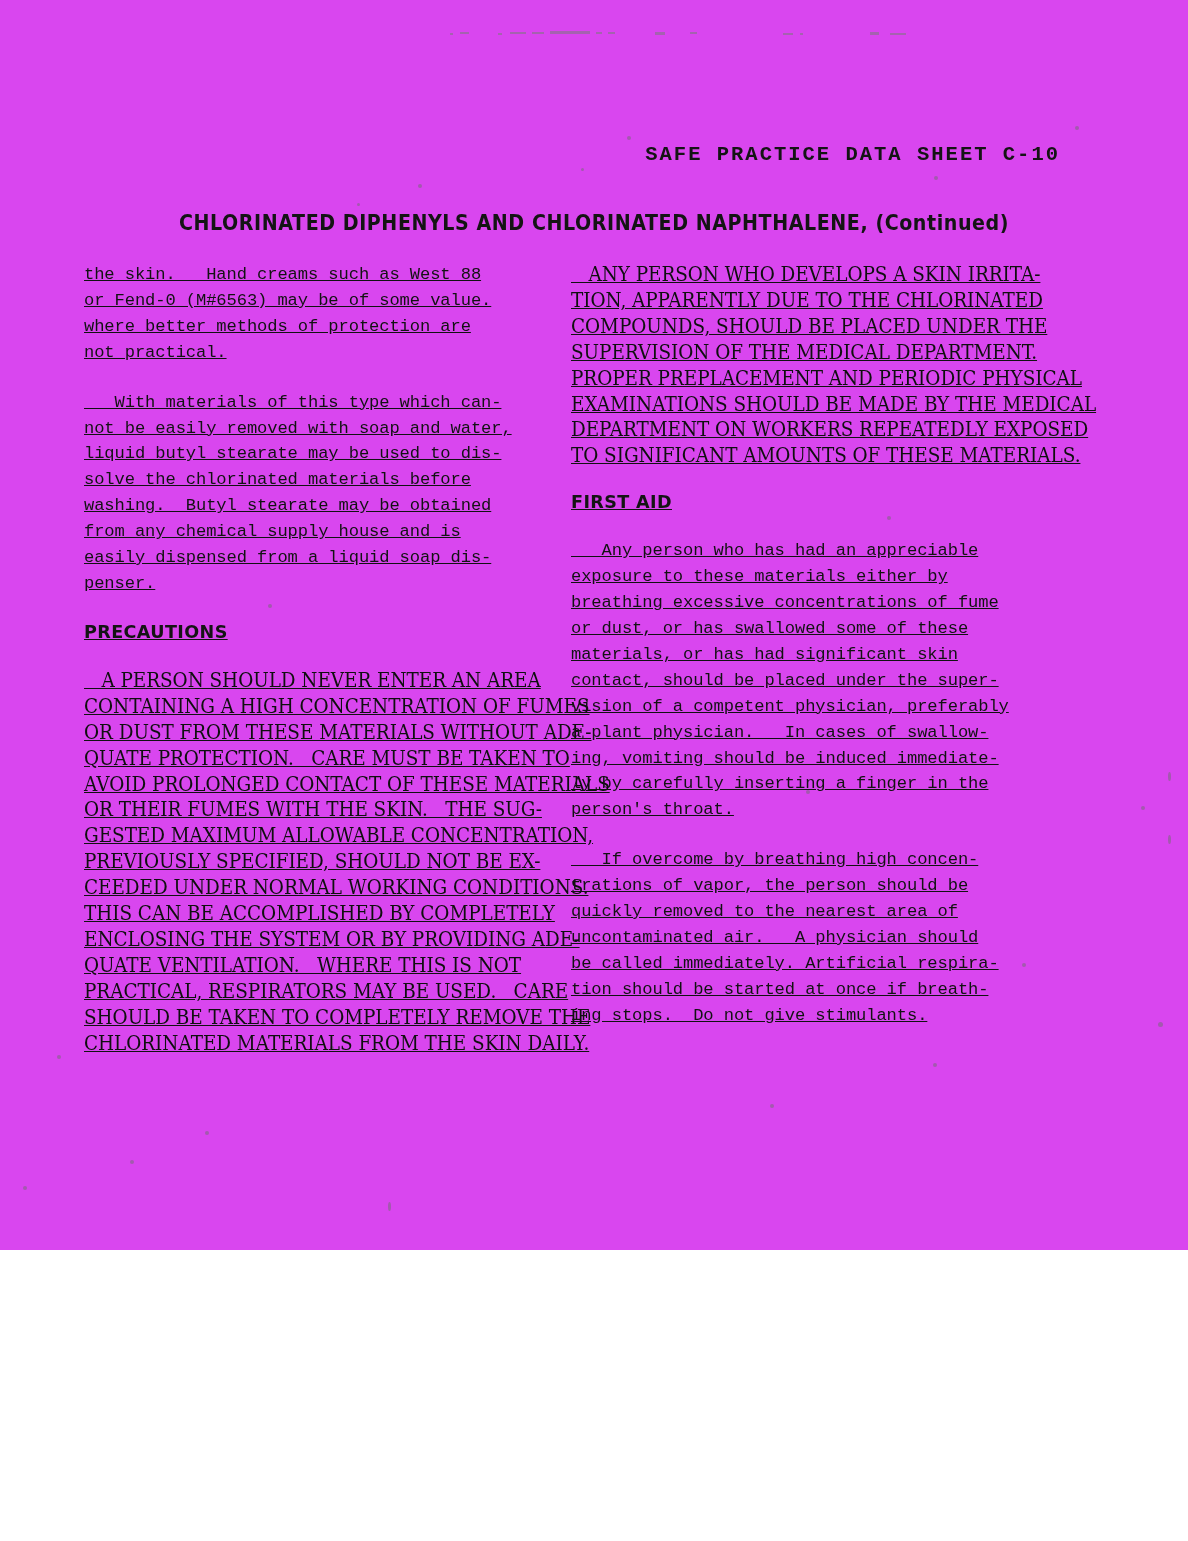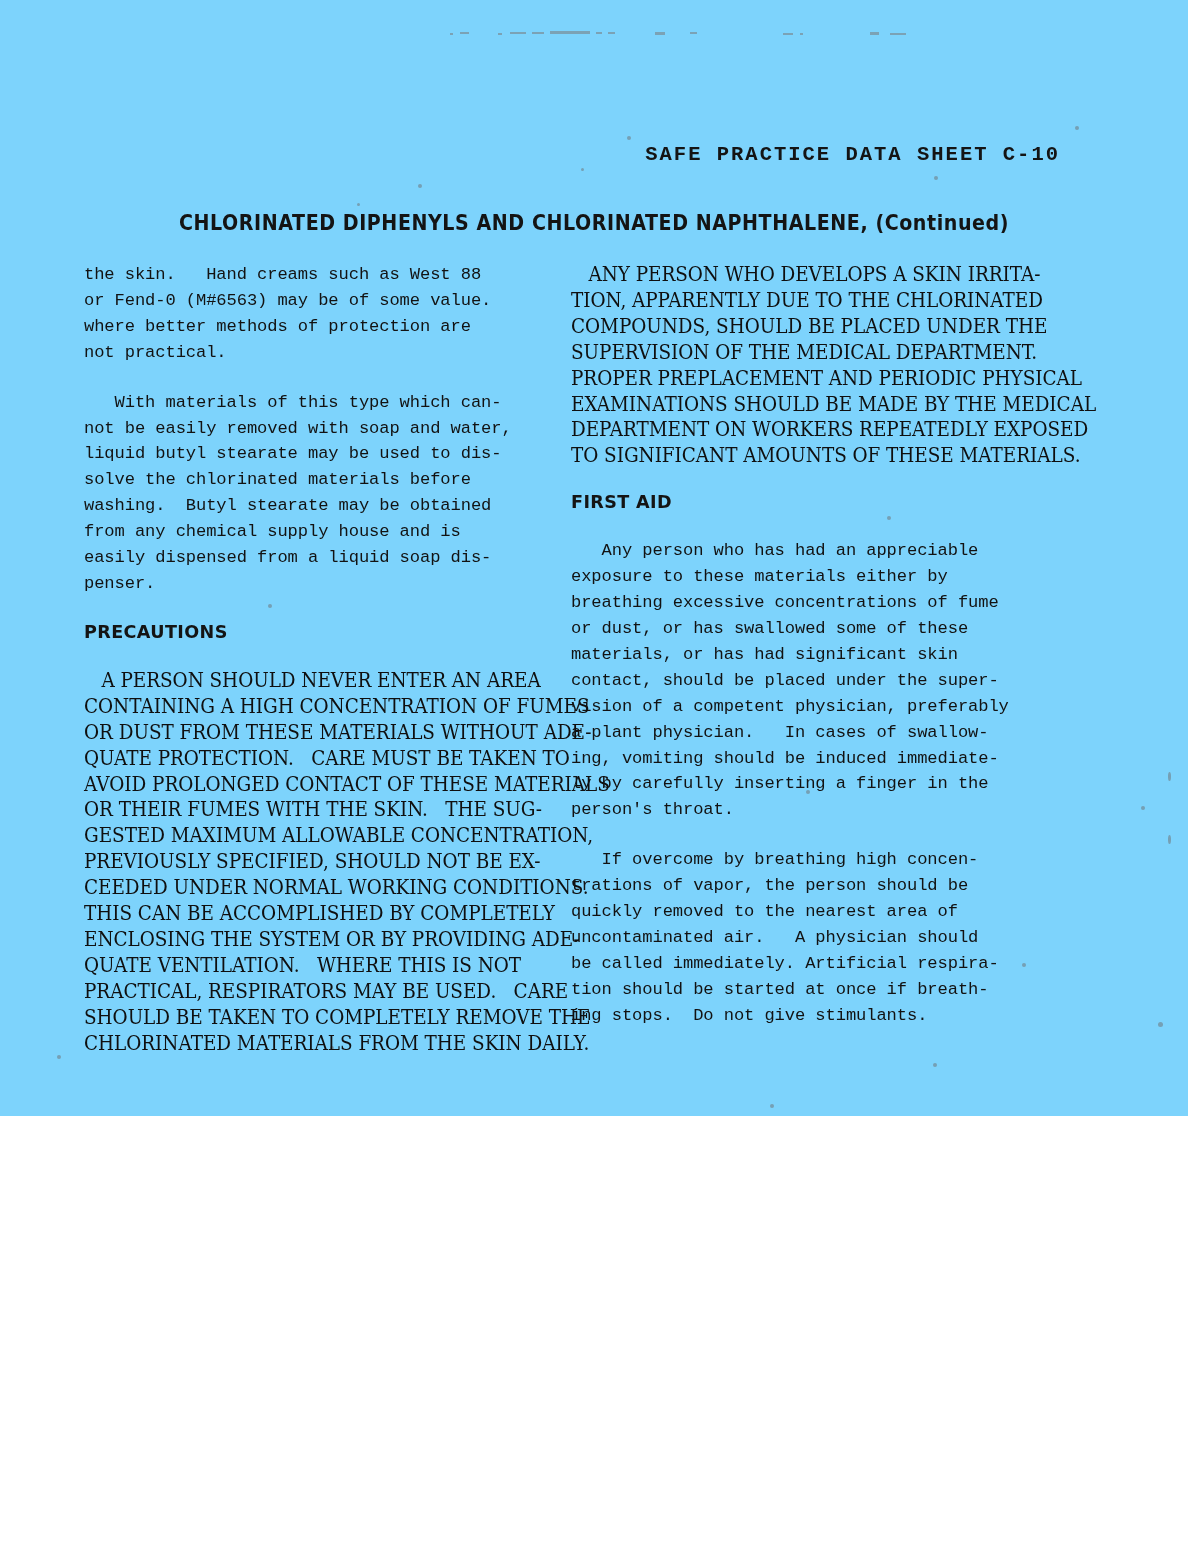--- a/index.html
+++ b/index.html
@@ -7,22 +7,22 @@
     padding: 0;
     background: #ffffff;
   }
   body {
     font-family: "Liberation Mono", "DejaVu Sans Mono", monospace;
     color: #111111;
   }
   #page {
     position: relative;
     width: 1188px;
-    height: 1116px;
-    background: #7dd3fc;
+    height: 1250px;
+    background: #d946ef;
     overflow: hidden;
   }
 
   
   .scan-artifacts {
     position: absolute;
     top: 30px;
     left: 450px;
     width: 470px;
     height: 8px;
@@ -67,20 +67,21 @@
     font-weight: 700;
     letter-spacing: 0.6px;
     color: #141414;
     transform: scaleX(0.93);
   }
 
   
   .col {
     position: absolute;
     top: 262px;
+    text-decoration: underline;
   }
   .col-left  { left: 84px;  width: 478px; }
   .col-right { left: 571px; width: 490px; }
 
   .para {
     margin: 0 0 24px 0;
   }
   .para p {
     margin: 0;
     white-space: pre;

